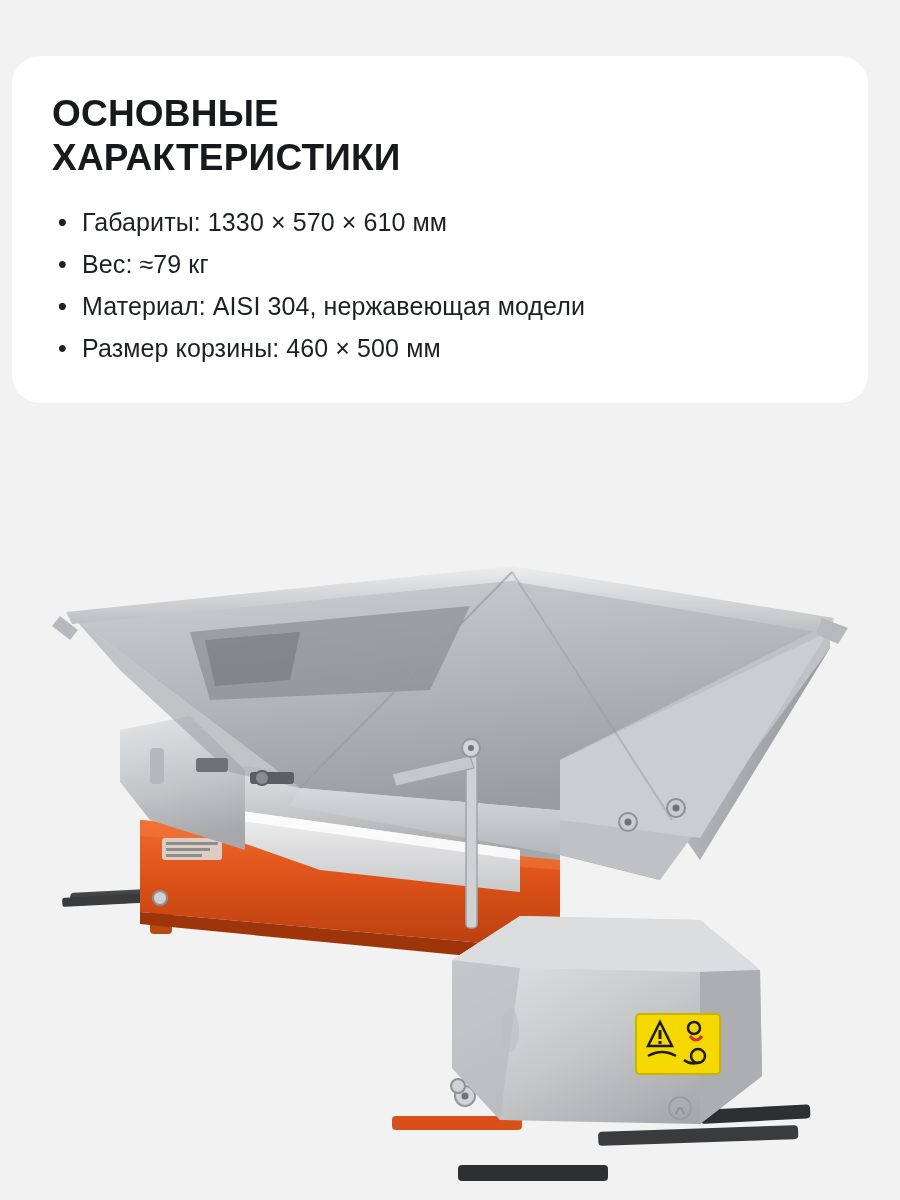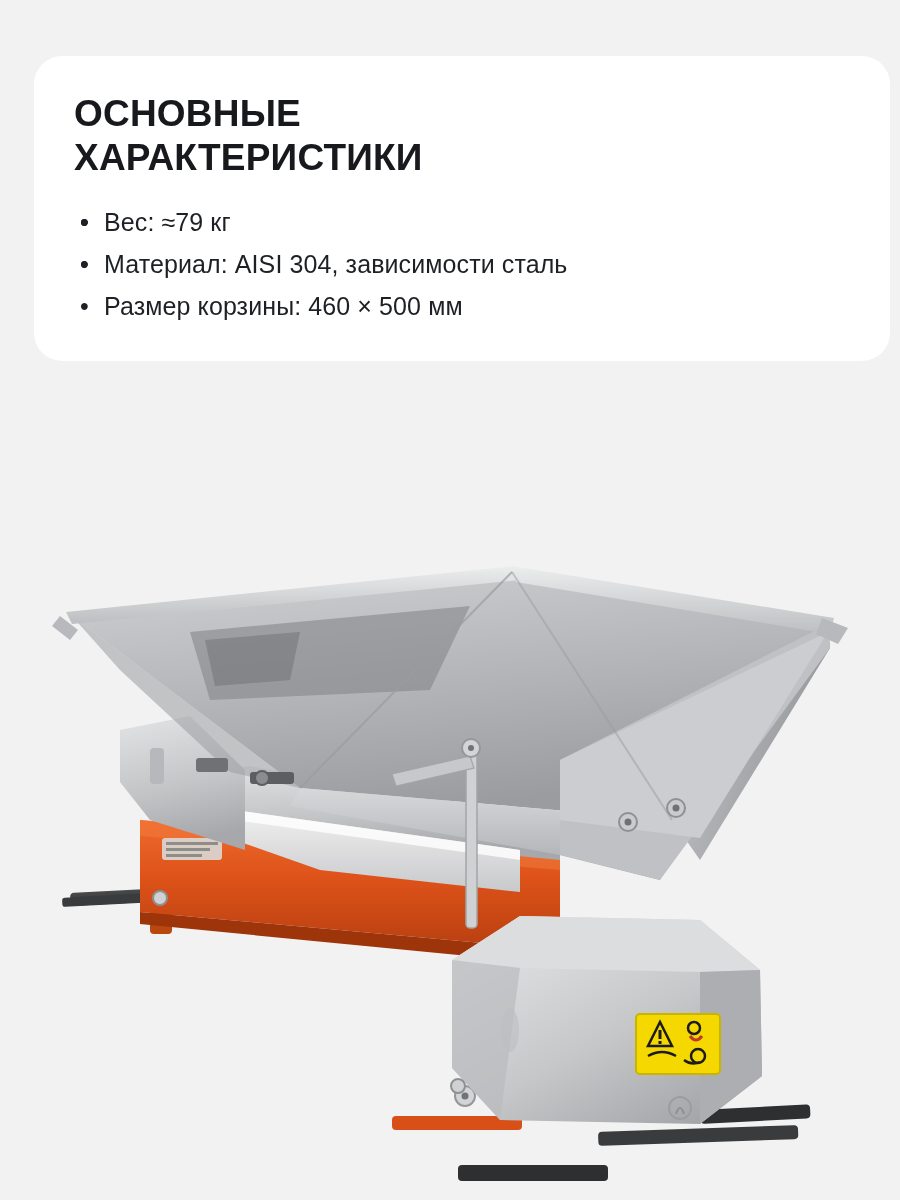--- a/index.html
+++ b/index.html
@@ -13,21 +13,21 @@
   .page {
     position: relative;
     width: 900px;
     height: 1200px;
     background: #f2f2f2;
   }
 
   
   .spec-card {
     position: absolute;
-    left: 34px;
+    left: 12px;
     top: 56px;
     width: 856px;
     background: #ffffff;
     border-radius: 28px;
     padding: 36px 40px 34px 40px;
     z-index: 5;
   }
   .spec-title {
     font-size: 37px;
     font-weight: bold;
@@ -73,31 +73,32 @@
 
   <div class="spec-card">
     <div class="spec-title">ОСНОВНЫЕ
 ХАРАКТЕРИСТИКИ</div>
     <ul class="spec-list">
       <li class="spec-item">
         <span class="bullet">•</span>
       </li>
       <li class="spec-item">
         <span class="bullet">•</span>
+        <span>Габариты: 1330 × 570 × 610 мм</span>
       </li>
       <li class="spec-item">
         <span class="bullet">•</span>
         <span>Вес: ≈79 кг</span>
       </li>
       <li class="spec-item">
         <span class="bullet">•</span>
       </li>
       <li class="spec-item">
         <span class="bullet">•</span>
-        <span>Материал: AISI 304, зависимости сталь</span>
+        <span>Материал: AISI 304, нержавеющая модели</span>
       </li>
       <li class="spec-item">
         <span class="bullet">•</span>
         <span>Размер корзины: 460 × 500 мм</span>
       </li>
     </ul>
   </div>
 
   <div class="photo">
     <svg width="900" height="680" viewBox="0 0 900 680" xmlns="http://www.w3.org/2000/svg">

